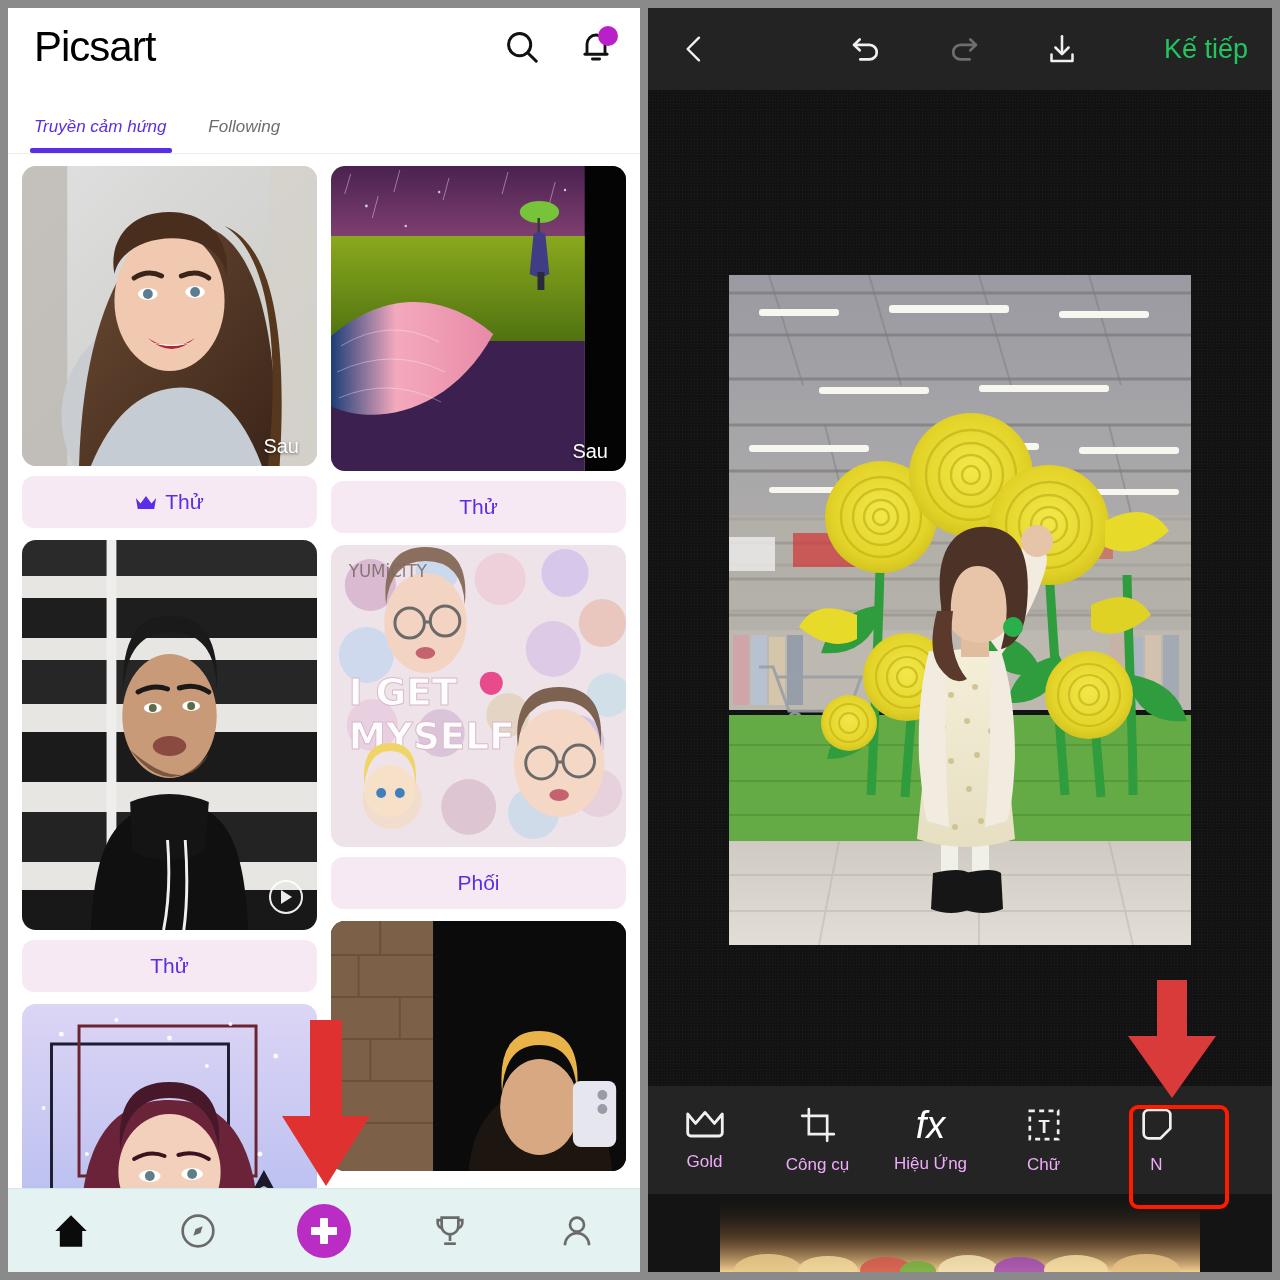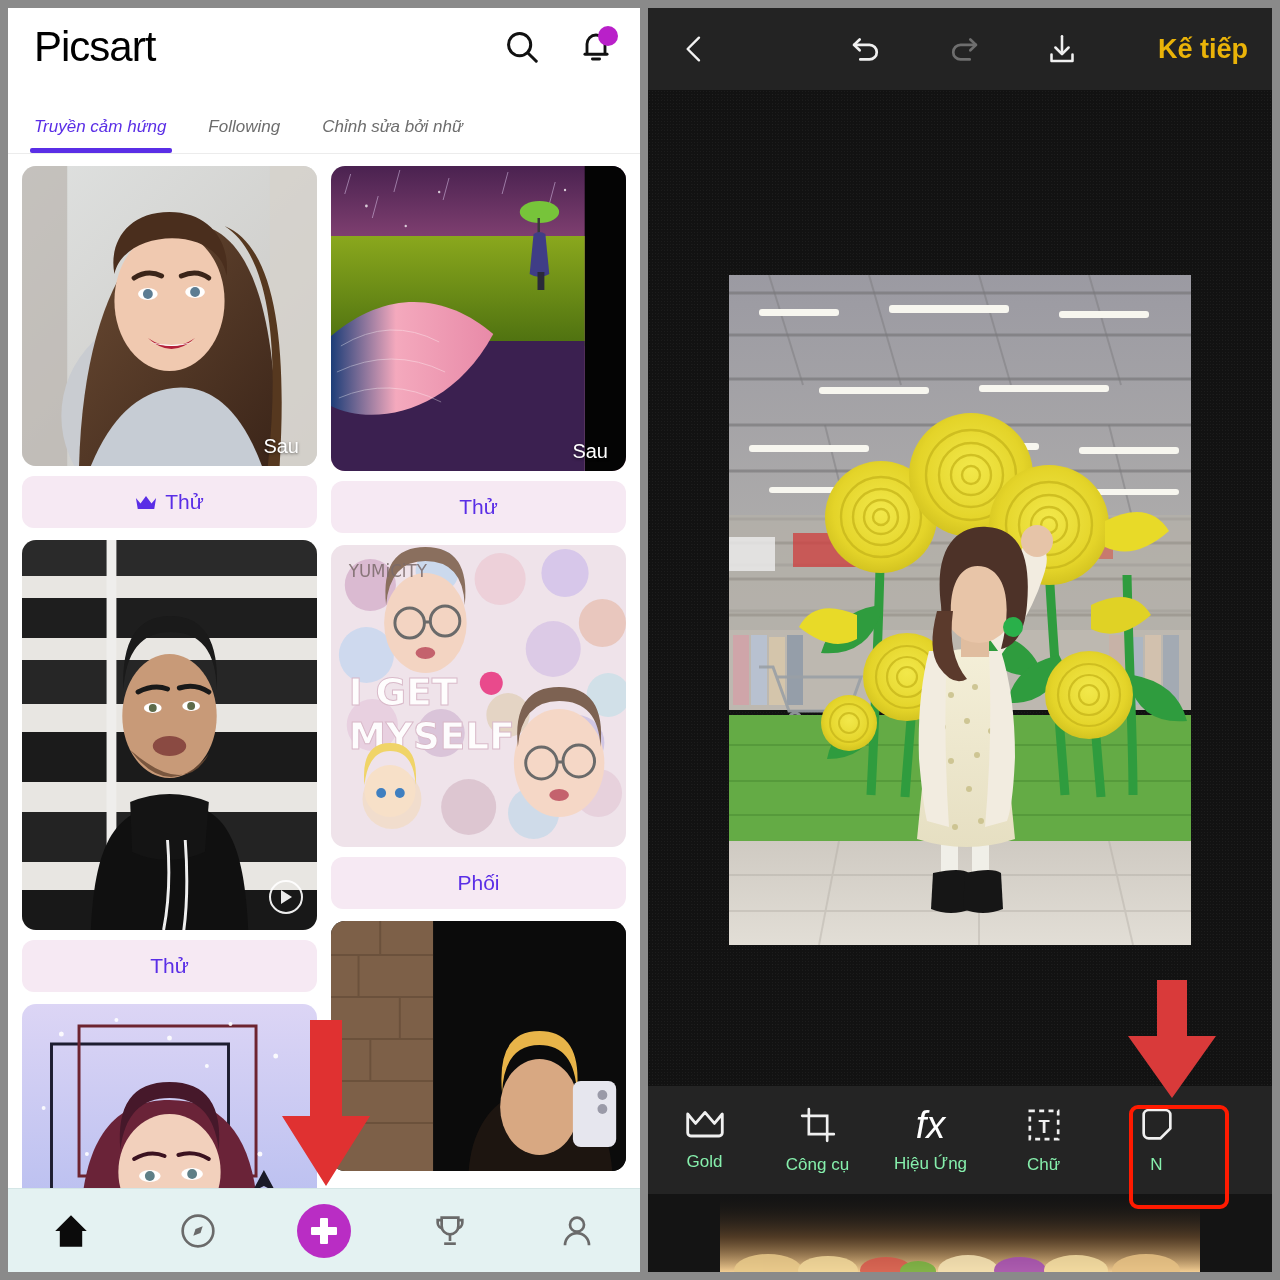--- a/index.html
+++ b/index.html
@@ -76,40 +76,40 @@
   .plus-circle .bar-v { position:absolute; width:8px; height:26px; background:#fff; border-radius:1px;}
   .hl-box { position:absolute; border:4px solid #ff1a00; border-radius:9px; pointer-events:none; }
 
   
   .panel-right {
     position:absolute; left: 648px; top: 8px; width: 624px; height: 1264px;
     background:#0d0d0d; overflow:hidden;
   }
   .ed-topbar { height: 82px; background:#232323; display:flex; align-items:center;
                padding: 0 24px; }
-  .ed-next { margin-left:auto; color:#eab308; font-size:27px;font-weight:bold; }
+  .ed-next { margin-left:auto; color:#22c55e; font-size:27px; }
   .ed-top-mid { display:flex; align-items:center; gap: 54px; margin-left: 128px; }
   .ed-canvas { position:relative; height: calc(1264px - 82px - 108px - 78px);
                background:#111; display:flex; align-items:flex-start; justify-content:center;
                overflow:hidden; }
   .noisebg { position:absolute; inset:0;
     background-color:#121212;
     background-image:
       radial-gradient(rgba(255,255,255,0.045) 0.6px, transparent 0.7px),
       radial-gradient(rgba(255,255,255,0.03) 0.6px, transparent 0.7px);
     background-size: 3px 3px, 5px 5px;
     background-position: 0 0, 2px 2px;
   }
   .photo-frame { position:relative; margin-top: 185px; width: 462px; height: 670px;
                  overflow:hidden; }
   .ed-toolbar { position:absolute; left:0; right:0; bottom: 78px; height:108px;
                 background:#242424; display:flex; align-items:center; }
   .tool { flex: 0 0 113px; display:flex; flex-direction:column; align-items:center;
           justify-content:center; gap:10px; position:relative; height:100%; }
-  .tool-label { color:#86efac; font-size:17px; white-space:nowrap; }
+  .tool-label { color:#f0abfc; font-size:17px; white-space:nowrap; }
   .tool-gold-dot { position:absolute; right:18px; top:16px; width:17px; height:17px;
                    border-radius:50%;
                    background: linear-gradient(150deg,#ffc44d 0%,#f58a3d 40%,#b23cc9 100%); }
   .ed-strip { position:absolute; left:0; right:0; bottom:0; height:78px; overflow:hidden;
               background:#0b0b0b; }
   .red-arrow { position:absolute; z-index:30; }
 </style>
 </head>
 <body>
 
@@ -133,21 +133,20 @@
             <line x1="9.6" y1="20" x2="14.4" y2="20" stroke-linecap="round"></line>
           </svg>
           <span class="bell-dot"></span>
         </div>
       </div>
     </div>
 
     <div class="pa-tabs">
       <div class="pa-tab active">Truyền cảm hứng</div>
       <div class="pa-tab">Following</div>
-      <div class="pa-tab">Chỉnh sửa bởi nhữ</div>
     </div>
 
     <div class="pa-feed">
       <div class="masonry">
 
         <div class="col">
 
           <div class="card">
             <div class="card-img" style="height:300px">
               <svg class="art" viewBox="0 0 300 300" preserveAspectRatio="none" style="height:300px">

